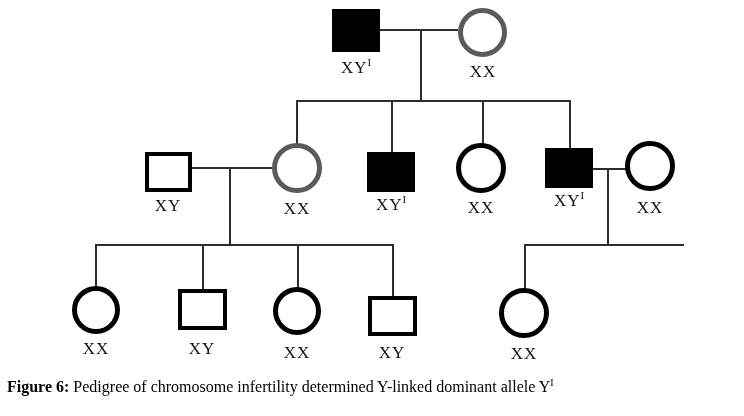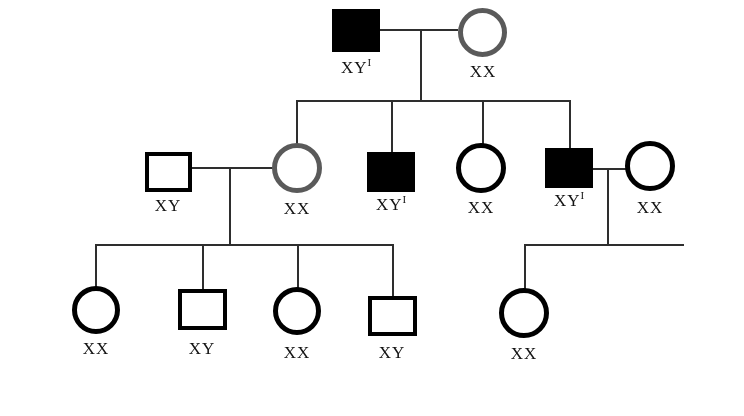--- a/index.html
+++ b/index.html
@@ -95,14 +95,17 @@
 
   <div class="shape sq" style="left:368px;top:296px;width:49px;height:40px"></div>
   <div class="lbl" style="left:392px;top:341px"><span>XY</span><sup></sup></div>
 
   <div class="shape ci thick" style="left:499px;top:288px;width:50px;height:50px"></div>
   <div class="lbl" style="left:524px;top:342px"><span>XX</span><sup></sup></div>
 
   <div class="shape sq filled" style="left:693px;top:295px;width:45px;height:40px"></div>
   <div class="lbl" style="left:716px;top:339px"><span>XY</span><sup>I</sup></div>
 
+  <div class="caption">
+    <b>Figure 6:</b><span> Pedigree of chromosome infertility determined Y-linked dominant allele Y</span><sup>I</sup>
+  </div>
 
 </div>
 
 </body></html>

